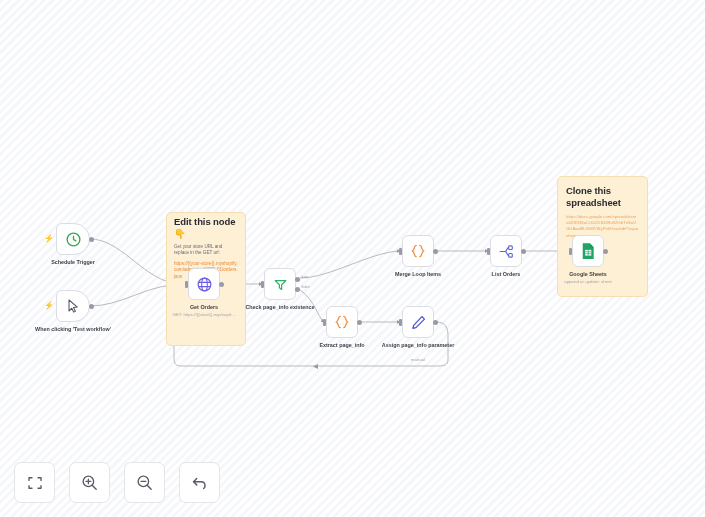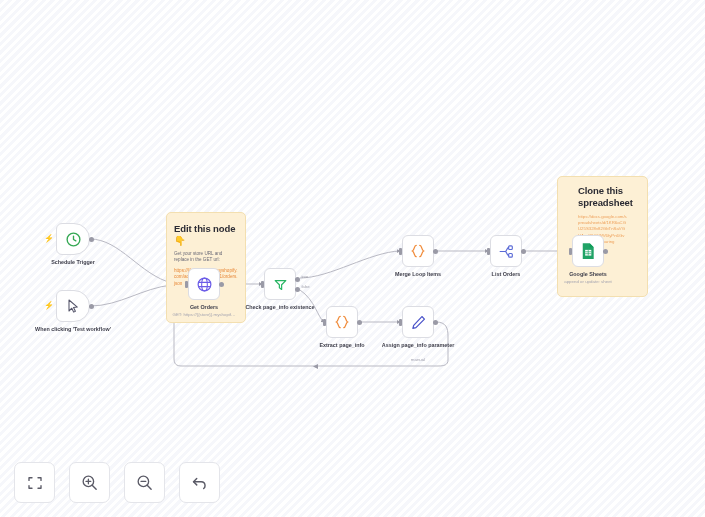--- a/index.html
+++ b/index.html
@@ -112,27 +112,27 @@
       <path d="M 360 322 L 400 322"></path>
     </g>
 
     <g fill="none" stroke="#b9b9c3" stroke-width="1">
       <path d="M 436 322 C 446 322 448 328 448 336 L 448 360 C 448 365 444 366 438 366
                L 182 366 C 176 366 174 364 174 358 L 174 292 C 174 287 176 285 182 285"></path>
     </g>
     <polygon points="318,364 313,366.5 318,369" fill="#9a9aa6"></polygon>
   </svg>
 
-  <div class="sticky" style="left:166px;top:212px;width:80px;height:111px;padding:10px 7px;">
+  <div class="sticky" style="left:166px;top:212px;width:80px;height:134px;padding:3px 7px;">
     <div class="sticky-title">Edit this node 👇</div>
     <div class="sticky-body">Get your store URL and replace in the GET url:</div>
     <div class="sticky-body sticky-link">https://{{your-store}}.myshopify.com/admin/api/2025-01/orders.json</div>
   </div>
 
-  <div class="sticky" style="left:557px;top:176px;width:91px;height:121px;padding:8px 20px;">
+  <div class="sticky" style="left:557px;top:176px;width:91px;height:121px;padding:8px 8px;">
     <div class="sticky-title">Clone this spreadsheet</div>
     <div class="sticky-url">https://docs.google.com/spreadsheets/d/1KR6aCGU25S328v82GbTnSaVGUAwd8LfGWV6fyPn6Gva/edit?usp=sharing</div>
   </div>
 
   <div class="node trigger" style="left:56px;top:223px;">
     <span class="bolt">⚡</span>
     <div class="node-box">
       <svg width="17" height="17" viewBox="0 0 24 24" fill="none">
         <circle cx="12" cy="12" r="9" stroke="#34a853" stroke-width="1.9"></circle>
         <path d="M12 7.2 V12 L15.3 14" stroke="#34a853" stroke-width="1.9" stroke-linecap="round" stroke-linejoin="round"></path>

